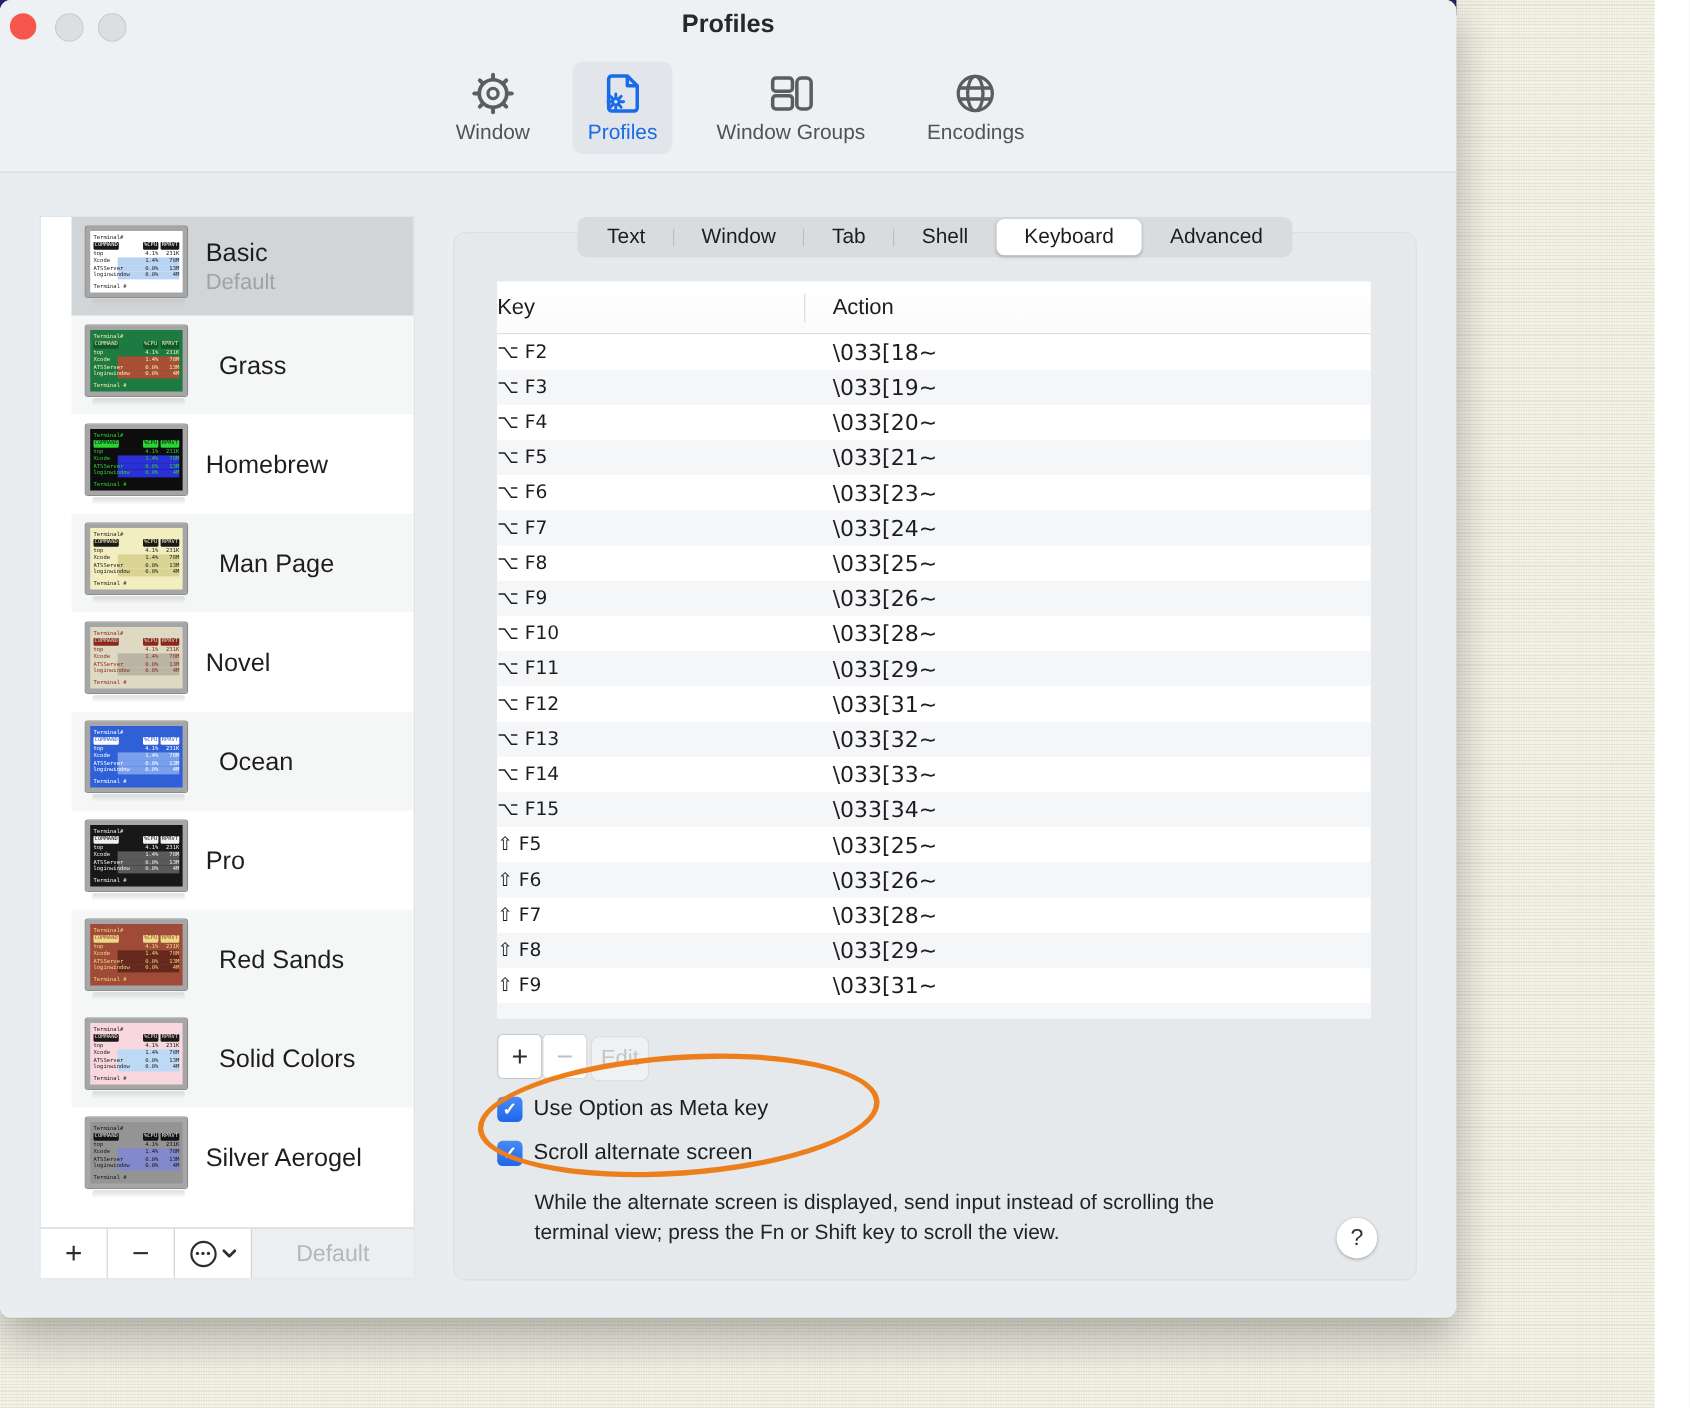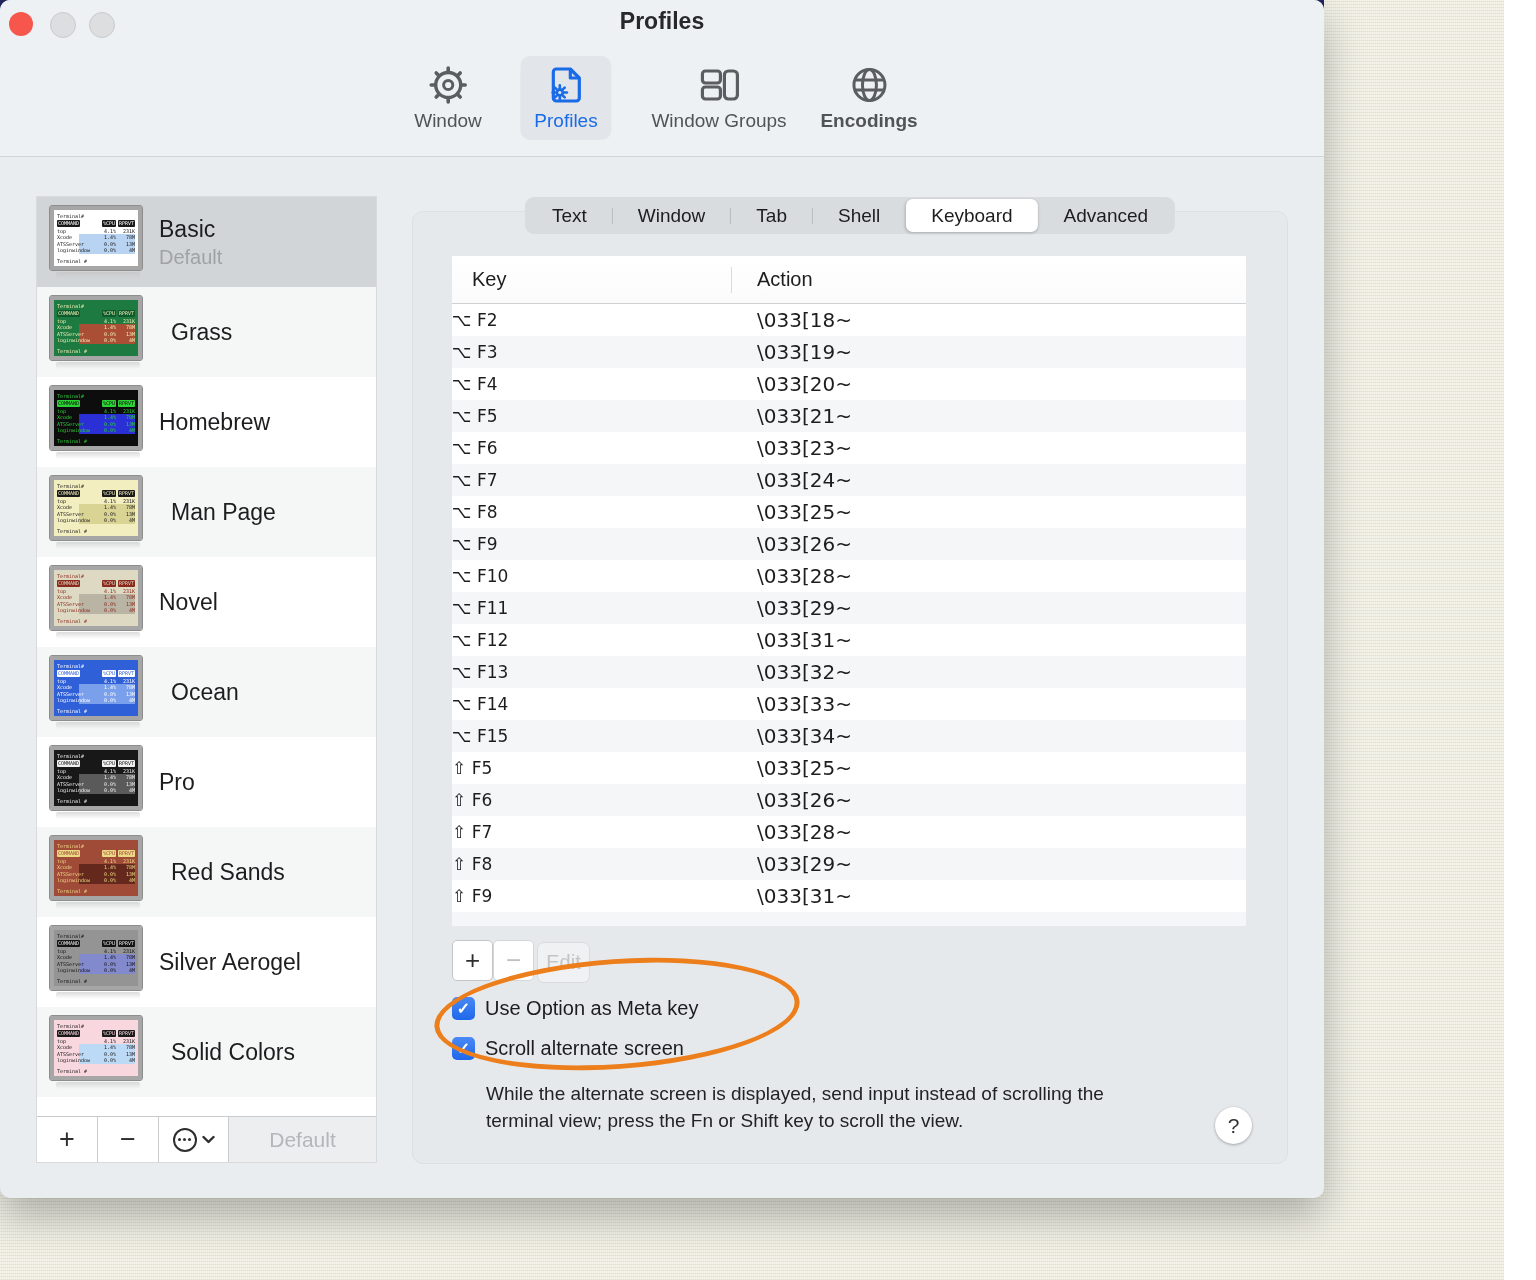--- a/index.html
+++ b/index.html
@@ -39,21 +39,21 @@
   .tb-item.selected{background:#e2e5e9;}
   .tb-icon{width:46px;height:46px;display:flex;align-items:center;justify-content:center;}
   .tb-label{font-size:19px;color:#505357;margin-top:2px;white-space:nowrap;}
   .tb-item.selected .tb-label{color:#1a6be8;}
   
   .sidebar{
     position:absolute;left:36px;top:196px;width:341px;height:967px;
     background:#ffffff;border:1px solid #d8dadc;box-sizing:border-box;
   }
   .plist{position:absolute;left:0;top:0;width:100%;height:920px;overflow:hidden;}
-  .profile-row{position:relative;height:90px;display:flex;align-items:center;background:#ffffff;}
+  .profile-row{position:relative;height:90px;display:flex;align-items:center;background:#ffffff;margin-left:28px;}
   .profile-row.stripe{background:#f5f7f7;gap:12px;}
   .profile-row.selected{background:#d2d5d8;}
   .thumb-wrap{width:96px;margin-left:13px;flex:none;}
   .thumb{
     box-sizing:border-box;width:92px;height:64px;border:4px solid #a6a6a6;outline:1px solid #8d8d8d;
     border-radius:2px;padding:3px 3px;overflow:hidden;position:relative;
     font-family:"DejaVu Sans Mono", monospace;font-size:5px;line-height:6.5px;
   }
   .thumb-reflect{height:7px;margin:2px 6px 0;border-radius:2px;opacity:.55;
     background:linear-gradient(#bfbfbf,rgba(255,255,255,0));}
@@ -108,21 +108,21 @@
   .seg-sep.hidden-sep{visibility:hidden;}
   
   .ktable{
     position:absolute;left:452px;top:256px;width:794px;height:670px;
     background:#ffffff;overflow:hidden;border-radius:1px;
   }
   .thead{
     display:flex;height:48px;align-items:center;
     background:linear-gradient(#ffffff,#fbfbfc);border-bottom:1px solid #cfd2d4;box-sizing:border-box;
   }
-  .h-key{width:279px;padding-left:20px;font-size:20px;color:#1d1d1f;box-sizing:border-box;}
+  .h-key{width:279px;font-size:20px;color:#1d1d1f;box-sizing:border-box;}
   .h-div{width:1px;height:26px;background:#d9dbdd;}
   .h-action{padding-left:25px;font-size:20px;color:#1d1d1f;}
   .key-row{display:flex;height:32px;align-items:center;background:#ffffff;}
   .key-row.stripe{background:#f4f6f7;}
   .c-key{width:279px;text-align:left;padding-right:25px;box-sizing:border-box;
     font-size:17px;font-family:"DejaVu Sans", sans-serif;color:#1d1d1f;}
   .c-action{padding-left:26px;font-size:20px;color:#1d1d1f;font-family:"DejaVu Sans", sans-serif;}
   .partial-row{height:14px;background:#f4f6f7;}
   
   .sq-btn{
@@ -226,21 +226,21 @@
         <div class="tb-icon">
           <svg width="46" height="44" viewBox="0 0 46 44" fill="none" stroke="#5a5d61" stroke-width="3.2">
             <rect x="6" y="8" width="18" height="12" rx="3"></rect>
             <rect x="6" y="24" width="18" height="12" rx="3"></rect>
             <rect x="28" y="8" width="13" height="28" rx="4"></rect>
           </svg>
         </div>
         <div class="tb-label">Window Groups</div>
       </div>
 
-      <div class="tb-item" style="left:869px;font-weight:bold;">
+      <div class="tb-item" style="left:887px;">
         <div class="tb-icon">
           <svg width="44" height="44" viewBox="0 0 44 44" fill="none" stroke="#5a5d61" stroke-width="3">
             <circle cx="22" cy="22" r="15.5"></circle>
             <ellipse cx="22" cy="22" rx="7" ry="15.5"></ellipse>
             <line x1="7" y1="17" x2="37" y2="17"></line>
             <line x1="7" y1="27" x2="37" y2="27"></line>
           </svg>
         </div>
         <div class="tb-label">Encodings</div>
       </div>
@@ -570,20 +570,61 @@
                   <span class="t-mem">4M</span>
                 </div>
                 <div class="t-prompt">Terminal #</div>
               </div>
               <div class="thumb-reflect"></div>
             </div>
             <div class="p-label">
               <div class="p-name">Red Sands</div>
             </div>
           </div>
+          <div class="profile-row stripe">
+            <div class="thumb-wrap">
+              <div class="thumb" style="background: rgb(248, 215, 222); color: rgb(26, 26, 26);">
+                <div class="t-title">Terminal#</div>
+                <div class="t-head">
+                  <span class="t-chip" style="background: rgb(26, 26, 26); color: rgb(248, 215, 222);">COMMAND</span>
+                  <span class="t-spacer"></span>
+                  <span class="t-chip" style="background: rgb(26, 26, 26); color: rgb(248, 215, 222);">%CPU</span>
+                  <span class="t-chip" style="background: rgb(26, 26, 26); color: rgb(248, 215, 222); margin-left: 2px;">RPRVT</span>
+                </div>
+                <div class="t-row">
+                  <span class="t-name">top</span>
+                  <span class="t-cpu">4.1%</span>
+                  <span class="t-mem">231K</span>
+                </div>
+                <div class="t-row">
+                  <div class="t-hl" style="background: rgb(188, 218, 246);"></div>
+                  <span class="t-name">Xcode</span>
+                  <span class="t-cpu">1.4%</span>
+                  <span class="t-mem">78M</span>
+                </div>
+                <div class="t-row">
+                  <div class="t-hl" style="background: rgb(188, 218, 246);"></div>
+                  <span class="t-name">ATSServer</span>
+                  <span class="t-cpu">0.0%</span>
+                  <span class="t-mem">13M</span>
+                </div>
+                <div class="t-row">
+                  <div class="t-hl" style="background: rgb(188, 218, 246);"></div>
+                  <span class="t-name">loginwindow</span>
+                  <span class="t-cpu">0.0%</span>
+                  <span class="t-mem">4M</span>
+                </div>
+                <div class="t-prompt">Terminal #</div>
+              </div>
+              <div class="thumb-reflect"></div>
+            </div>
+            <div class="p-label">
+              <div class="p-name">Solid Colors</div>
+            </div>
+          </div>
           <div class="profile-row">
             <div class="thumb-wrap">
               <div class="thumb" style="background: rgb(148, 148, 148); color: rgb(20, 20, 20);">
                 <div class="t-title">Terminal#</div>
                 <div class="t-head">
                   <span class="t-chip" style="background: rgb(20, 20, 20); color: rgb(232, 232, 232);">COMMAND</span>
                   <span class="t-spacer"></span>
                   <span class="t-chip" style="background: rgb(20, 20, 20); color: rgb(232, 232, 232);">%CPU</span>
                   <span class="t-chip" style="background: rgb(20, 20, 20); color: rgb(232, 232, 232); margin-left: 2px;">RPRVT</span>
                 </div>
@@ -609,61 +650,20 @@
                   <span class="t-name">loginwindow</span>
                   <span class="t-cpu">0.0%</span>
                   <span class="t-mem">4M</span>
                 </div>
                 <div class="t-prompt">Terminal #</div>
               </div>
               <div class="thumb-reflect"></div>
             </div>
             <div class="p-label">
               <div class="p-name">Silver Aerogel</div>
-            </div>
-          </div>
-          <div class="profile-row stripe">
-            <div class="thumb-wrap">
-              <div class="thumb" style="background: rgb(248, 215, 222); color: rgb(26, 26, 26);">
-                <div class="t-title">Terminal#</div>
-                <div class="t-head">
-                  <span class="t-chip" style="background: rgb(26, 26, 26); color: rgb(248, 215, 222);">COMMAND</span>
-                  <span class="t-spacer"></span>
-                  <span class="t-chip" style="background: rgb(26, 26, 26); color: rgb(248, 215, 222);">%CPU</span>
-                  <span class="t-chip" style="background: rgb(26, 26, 26); color: rgb(248, 215, 222); margin-left: 2px;">RPRVT</span>
-                </div>
-                <div class="t-row">
-                  <span class="t-name">top</span>
-                  <span class="t-cpu">4.1%</span>
-                  <span class="t-mem">231K</span>
-                </div>
-                <div class="t-row">
-                  <div class="t-hl" style="background: rgb(188, 218, 246);"></div>
-                  <span class="t-name">Xcode</span>
-                  <span class="t-cpu">1.4%</span>
-                  <span class="t-mem">78M</span>
-                </div>
-                <div class="t-row">
-                  <div class="t-hl" style="background: rgb(188, 218, 246);"></div>
-                  <span class="t-name">ATSServer</span>
-                  <span class="t-cpu">0.0%</span>
-                  <span class="t-mem">13M</span>
-                </div>
-                <div class="t-row">
-                  <div class="t-hl" style="background: rgb(188, 218, 246);"></div>
-                  <span class="t-name">loginwindow</span>
-                  <span class="t-cpu">0.0%</span>
-                  <span class="t-mem">4M</span>
-                </div>
-                <div class="t-prompt">Terminal #</div>
-              </div>
-              <div class="thumb-reflect"></div>
-            </div>
-            <div class="p-label">
-              <div class="p-name">Solid Colors</div>
             </div>
           </div>
         </div>
       <div class="pfooter">
         <div class="f-btn f-add">+</div>
         <div class="f-btn f-remove">−</div>
         <div class="f-btn f-more">
           <span class="more-circle">
             <span class="more-dots">
                 <i></i>

